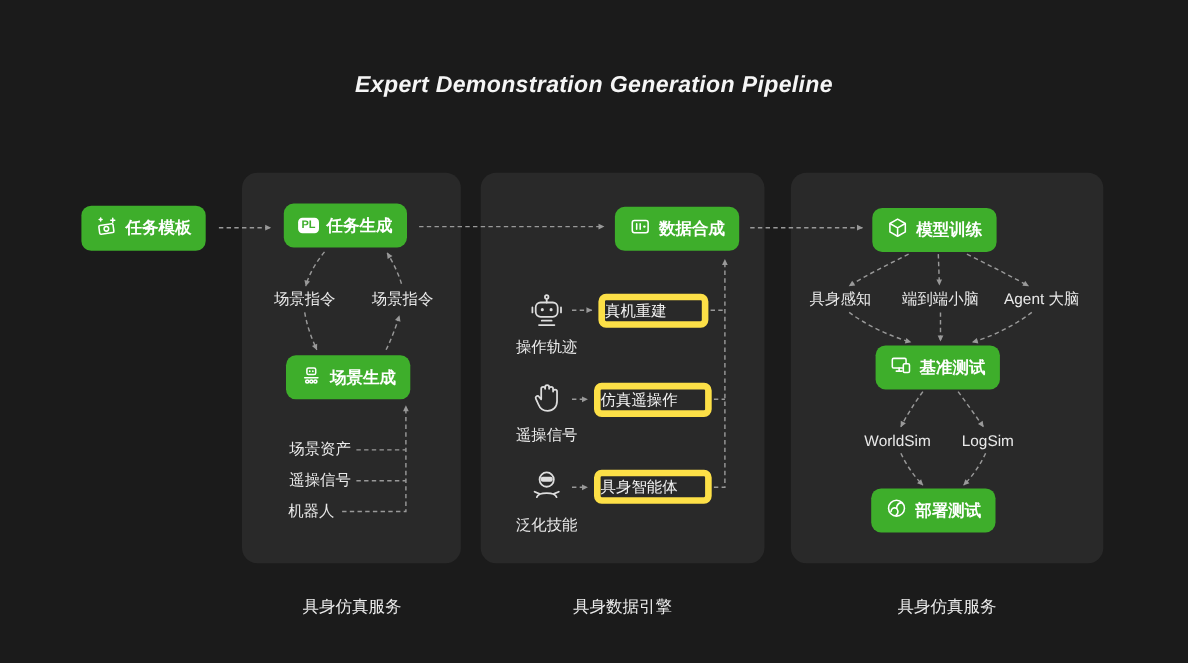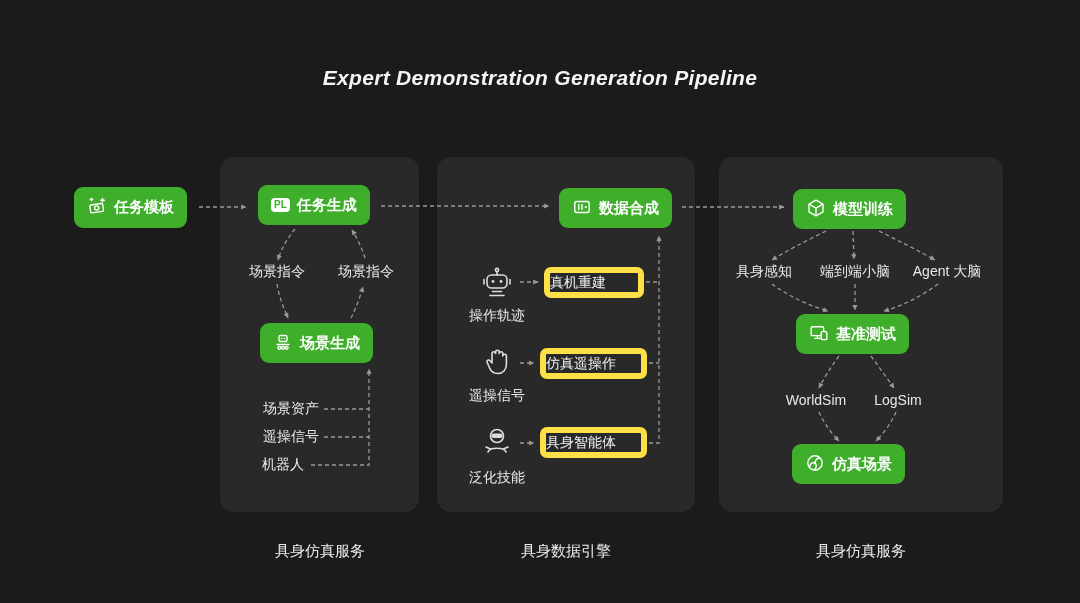--- a/index.html
+++ b/index.html
@@ -217,20 +217,20 @@
 
   <div class="gbtn" style="left:792px;top:444px">
     <span>
       <svg width="20" height="20" viewBox="0 0 20 20" fill="none" stroke="#fff" stroke-width="1.4" stroke-linecap="round">
         <circle cx="10" cy="10" r="7.2"></circle>
         <path d="M10 10 C 10.5 6.5 12.5 5 14.8 5.2"></path>
         <path d="M10 10 C 6.8 9 5.5 10.5 5 13"></path>
         <path d="M10 10 C 12 12.5 11.5 14.8 9.5 16.5"></path>
       </svg>
     </span>
-    <span>仿真场景</span>
+    <span>部署测试</span>
   </div>
 
   <div class="caption" style="left:320px;top:542px">具身仿真服务</div>
   <div class="caption" style="left:566px;top:542px">具身数据引擎</div>
   <div class="caption" style="left:861px;top:542px">具身仿真服务</div>
 
 </div>
 
 </body></html>

